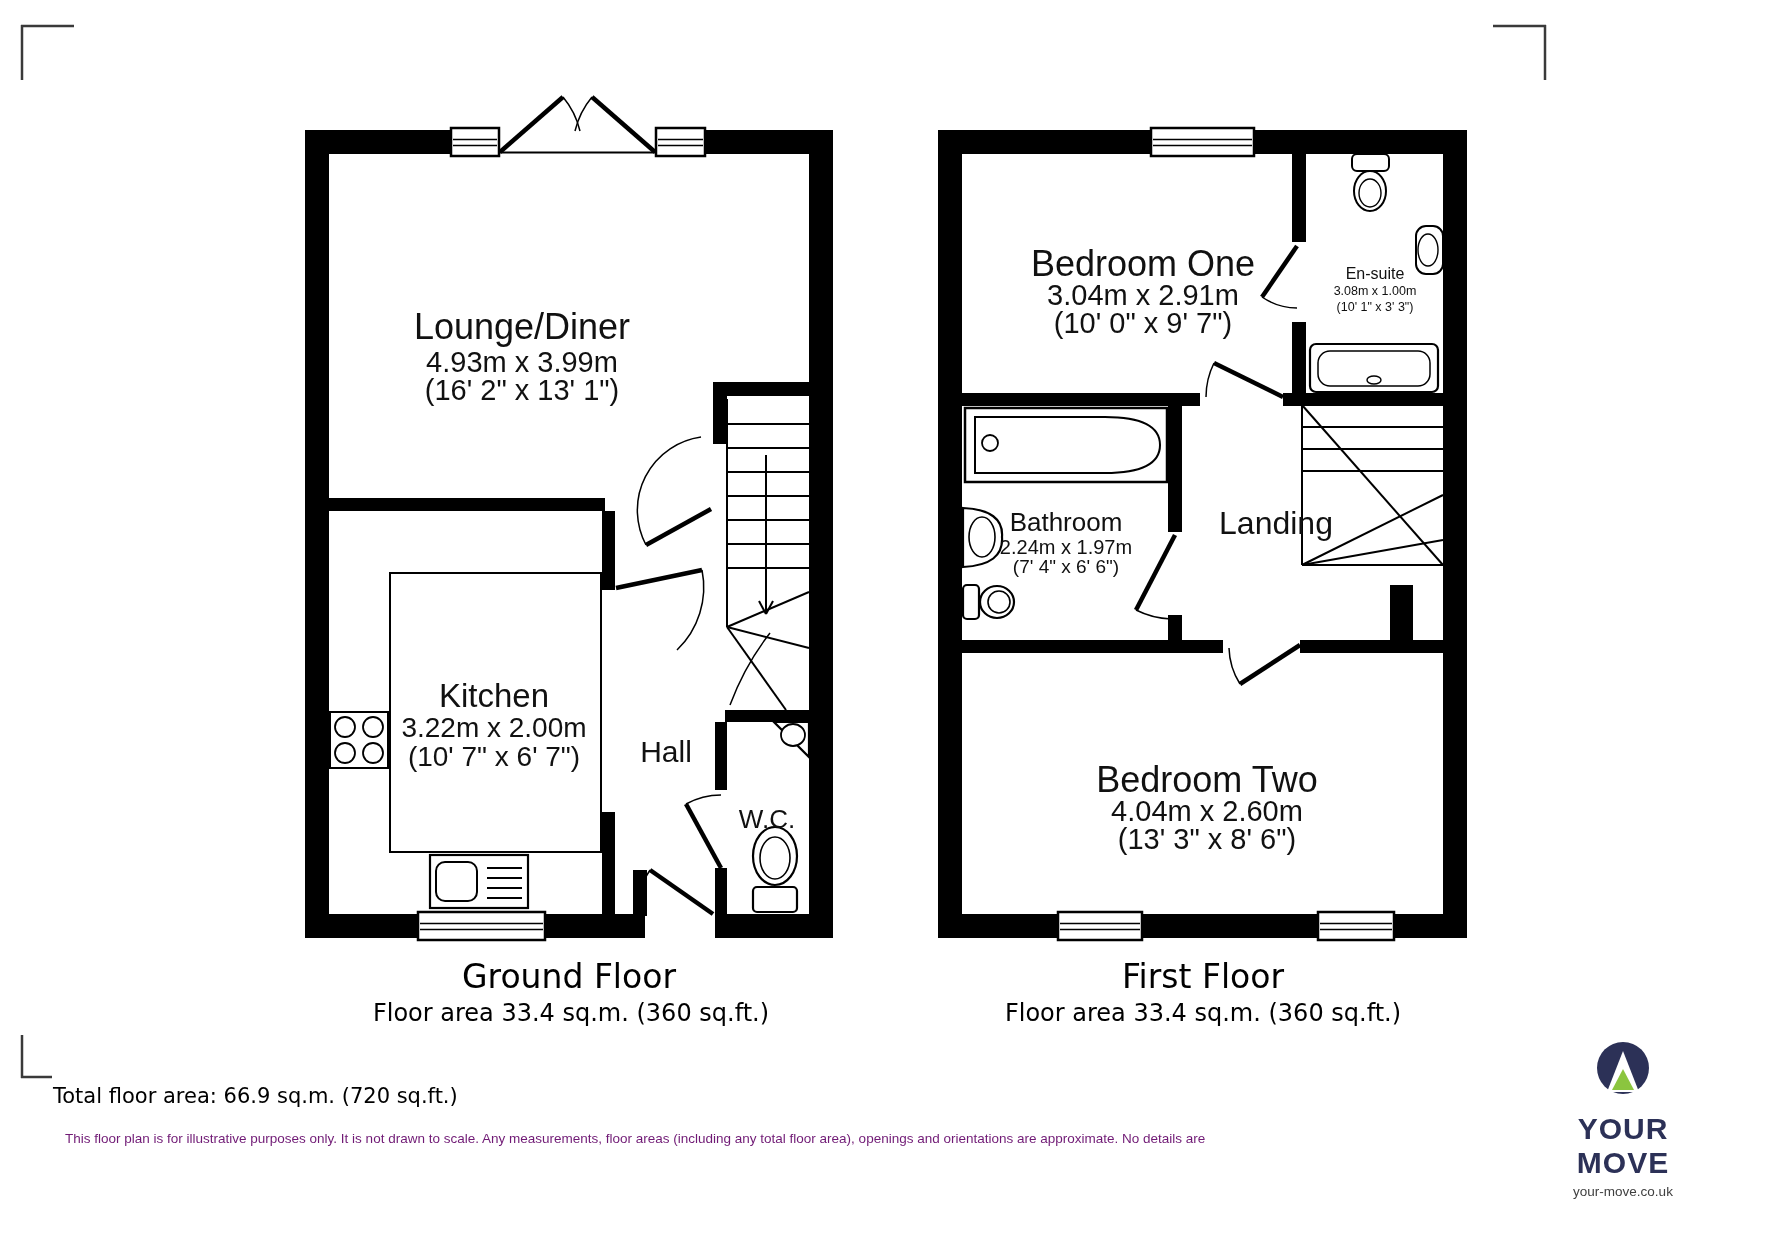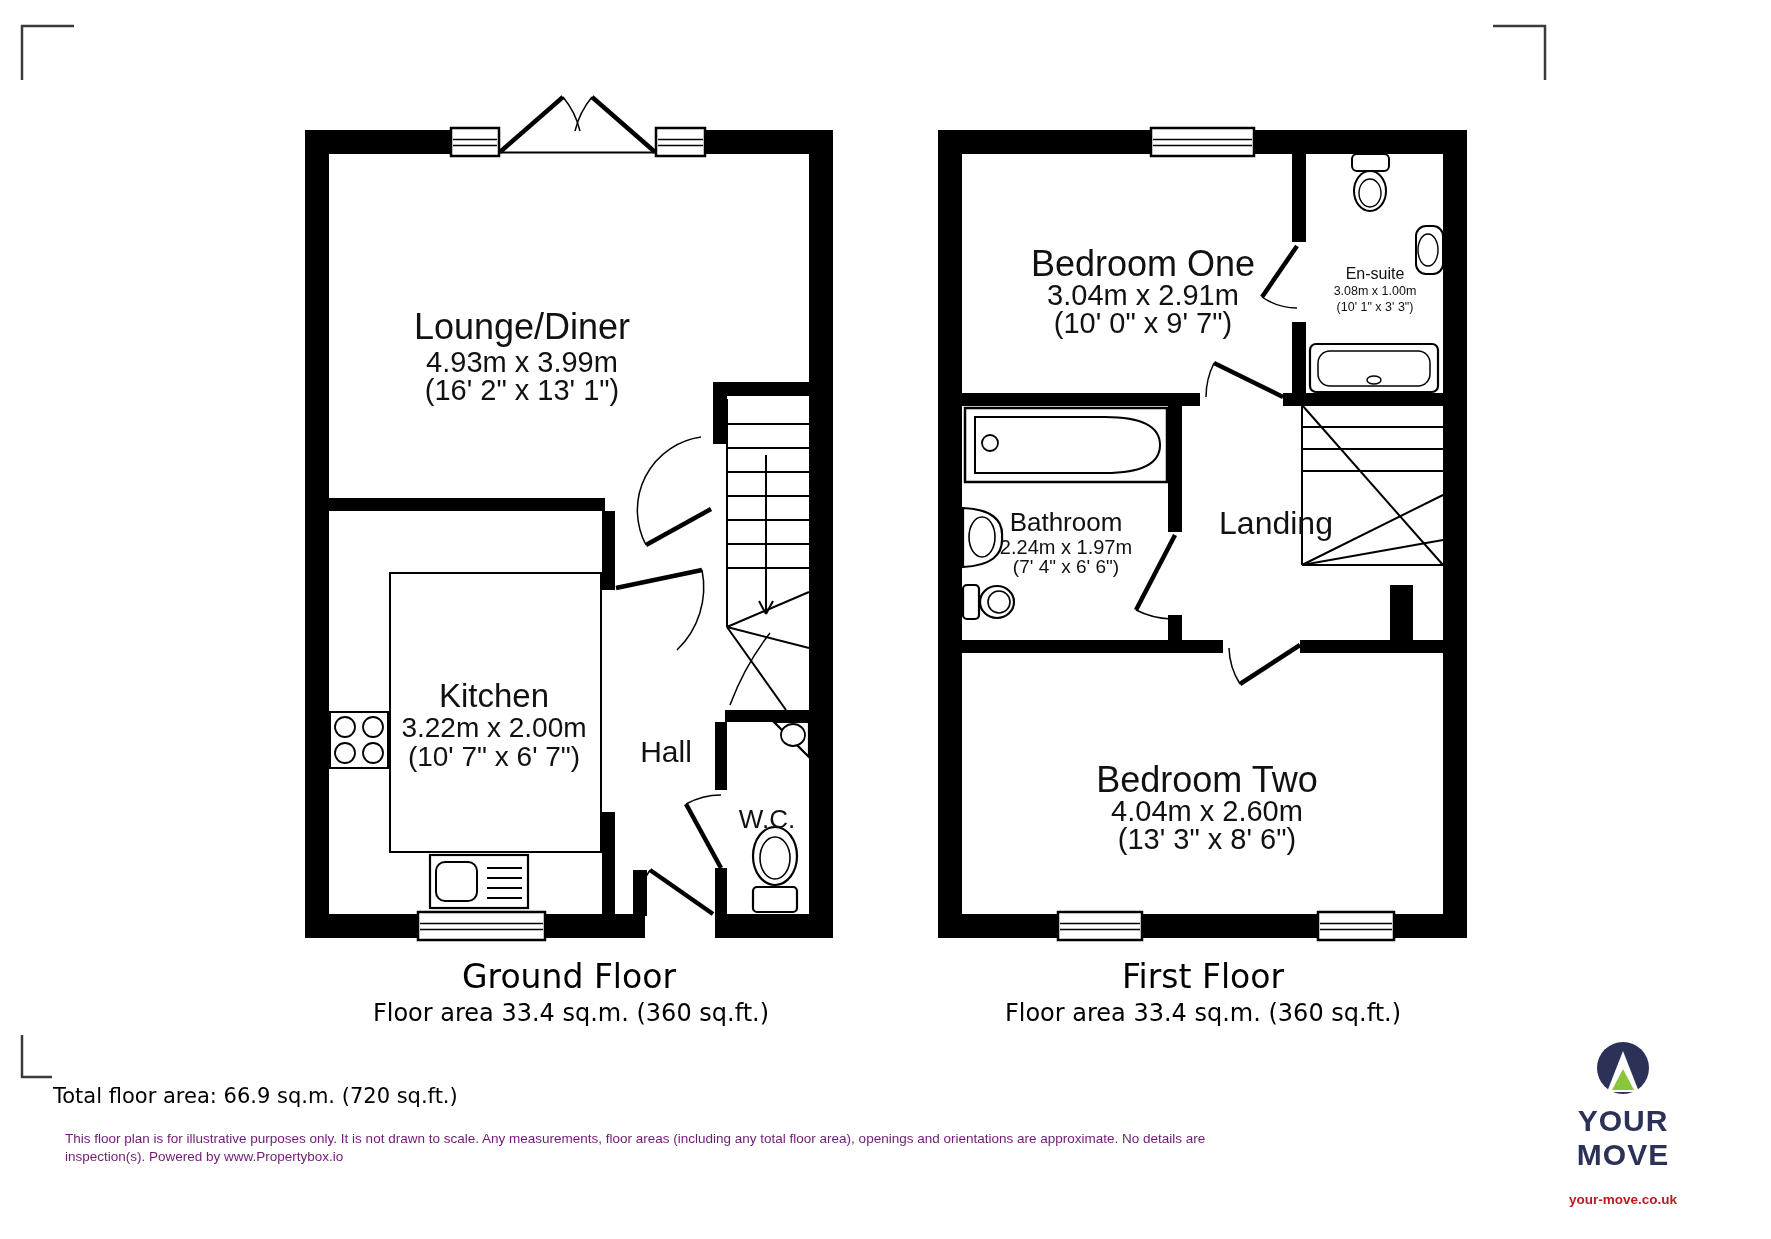--- a/index.html
+++ b/index.html
@@ -9,23 +9,23 @@
   .room-name{font-family:"Liberation Sans",sans-serif;fill:#111;}
   .room-dim{font-family:"Liberation Sans",sans-serif;fill:#111;}
   .caption-title{font-family:"DejaVu Sans",sans-serif;fill:#000;}
   .caption-area{font-family:"DejaVu Sans",sans-serif;fill:#000;}
   #total-area{position:absolute;left:53px;top:1084px;font-family:"DejaVu Sans",sans-serif;
               font-size:21px;color:#000;}
   #disclaimer{position:absolute;left:53px;top:1130px;font-family:"Liberation Sans",sans-serif;
               font-size:13.5px;line-height:18px;color:#701a75;white-space:nowrap;margin-left:12px;}
   #logo{position:absolute;left:1528px;top:1040px;width:190px;text-align:center;}
   #logo-brand{font-family:"Liberation Sans",sans-serif;font-weight:bold;font-size:30px;
-              letter-spacing:1px;color:#2c3157;margin-top:8px;}
-  #logo-url{font-family:"Liberation Sans",sans-serif;font-weight:bold;font-size:13.5px;
-            color:#b91c1c;margin-top:20px;}
+              letter-spacing:1px;color:#2c3157;margin-top:16px;}
+  #logo-url{font-family:"Liberation Sans",sans-serif;font-weight:normal;font-size:13.5px;
+            color:#404040;margin-top:4px;}
   svg text{user-select:none;}
 </style>
 </head>
 <body>
 
 <div id="page">
 
 <svg id="plansvg" width="1771" height="1080" viewBox="0 0 1771 1080">
 
   <g stroke="#3a3a3a" stroke-width="2.5">
@@ -281,21 +281,20 @@
     <text class="caption-area" x="571" y="1021" font-size="24" text-anchor="middle">Floor area 33.4 sq.m. (360 sq.ft.)</text>
     <text class="caption-title" x="1203" y="988" font-size="33" text-anchor="middle">First Floor</text>
     <text class="caption-area" x="1203" y="1021" font-size="24" text-anchor="middle">Floor area 33.4 sq.m. (360 sq.ft.)</text>
   </g>
 </svg>
 
 <div id="total-area">Total floor area: 66.9 sq.m. (720 sq.ft.)</div>
 
 <div id="disclaimer">
   <div>This floor plan is for illustrative purposes only. It is not drawn to scale. Any measurements, floor areas (including any total floor area), openings and orientations are approximate. No details are</div>
-  <div>inspection(s). Powered by www.Propertybox.io</div>
 </div>
 
 <div id="logo">
   <svg width="56" height="56" viewBox="0 0 56 56" style="display:block;margin:0 auto;">
     <circle cx="28" cy="28" r="26" fill="#2c3157"></circle>
     <polygon points="28,11 12,52 44,52" fill="#ffffff"></polygon>
     <polygon points="28,29 17,50 39,50" fill="#8bc53f"></polygon>
   </svg>
   <div id="logo-brand">YOUR MOVE</div>
   <div id="logo-url">your-move.co.uk</div>

